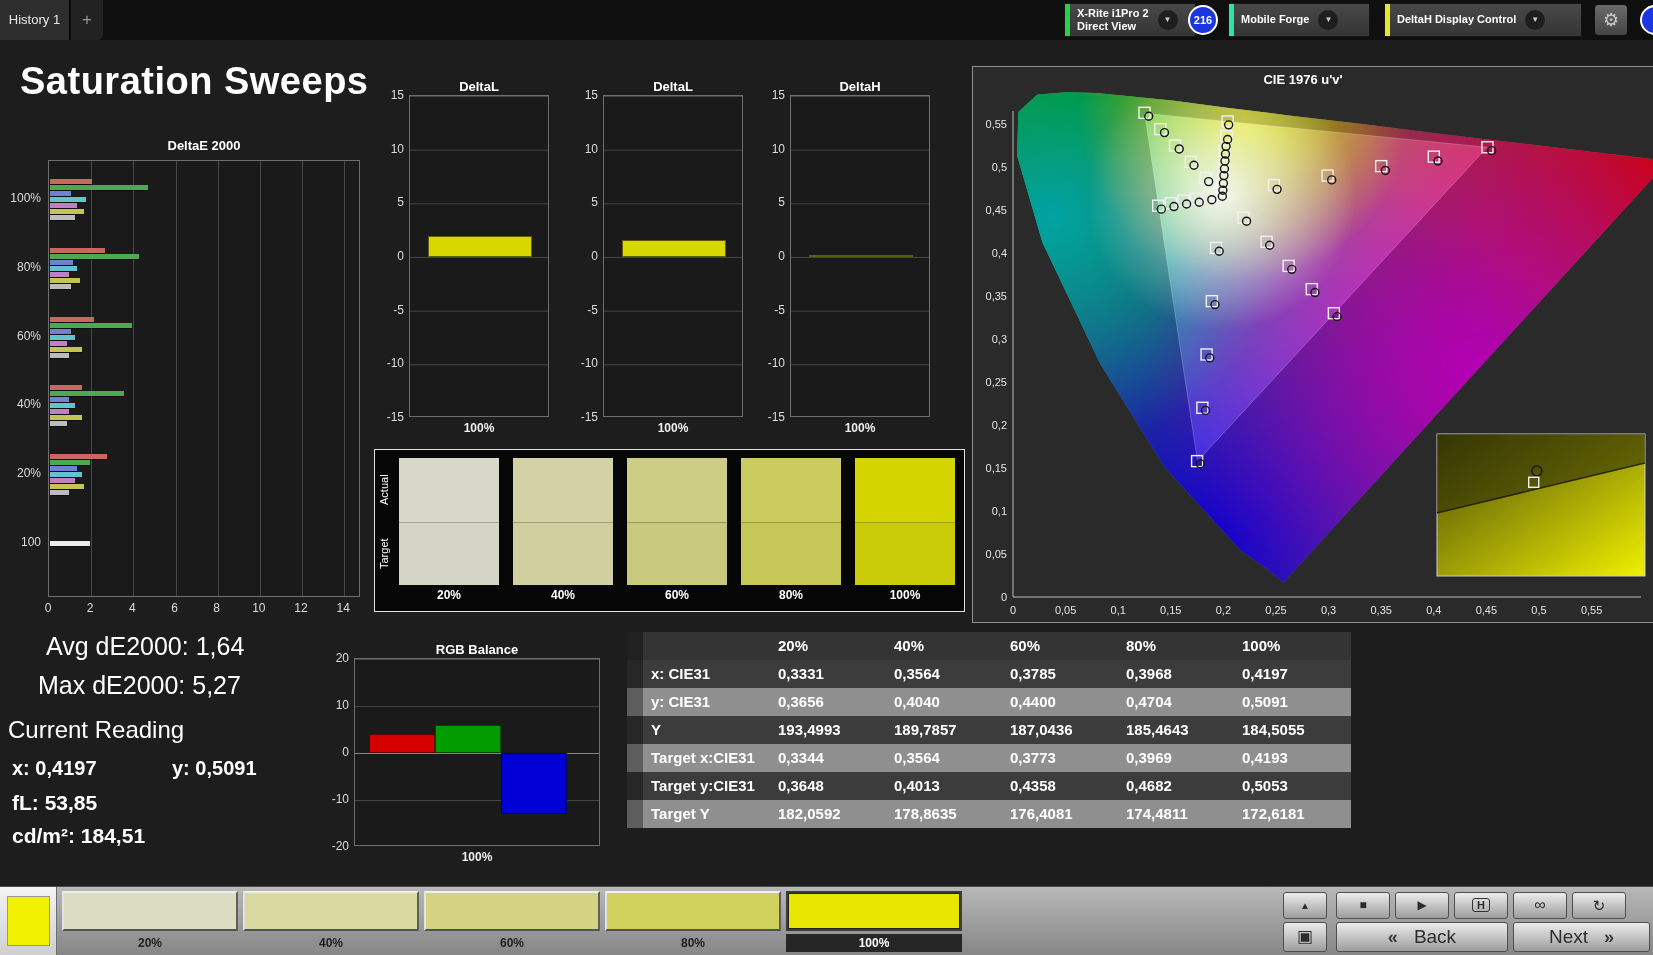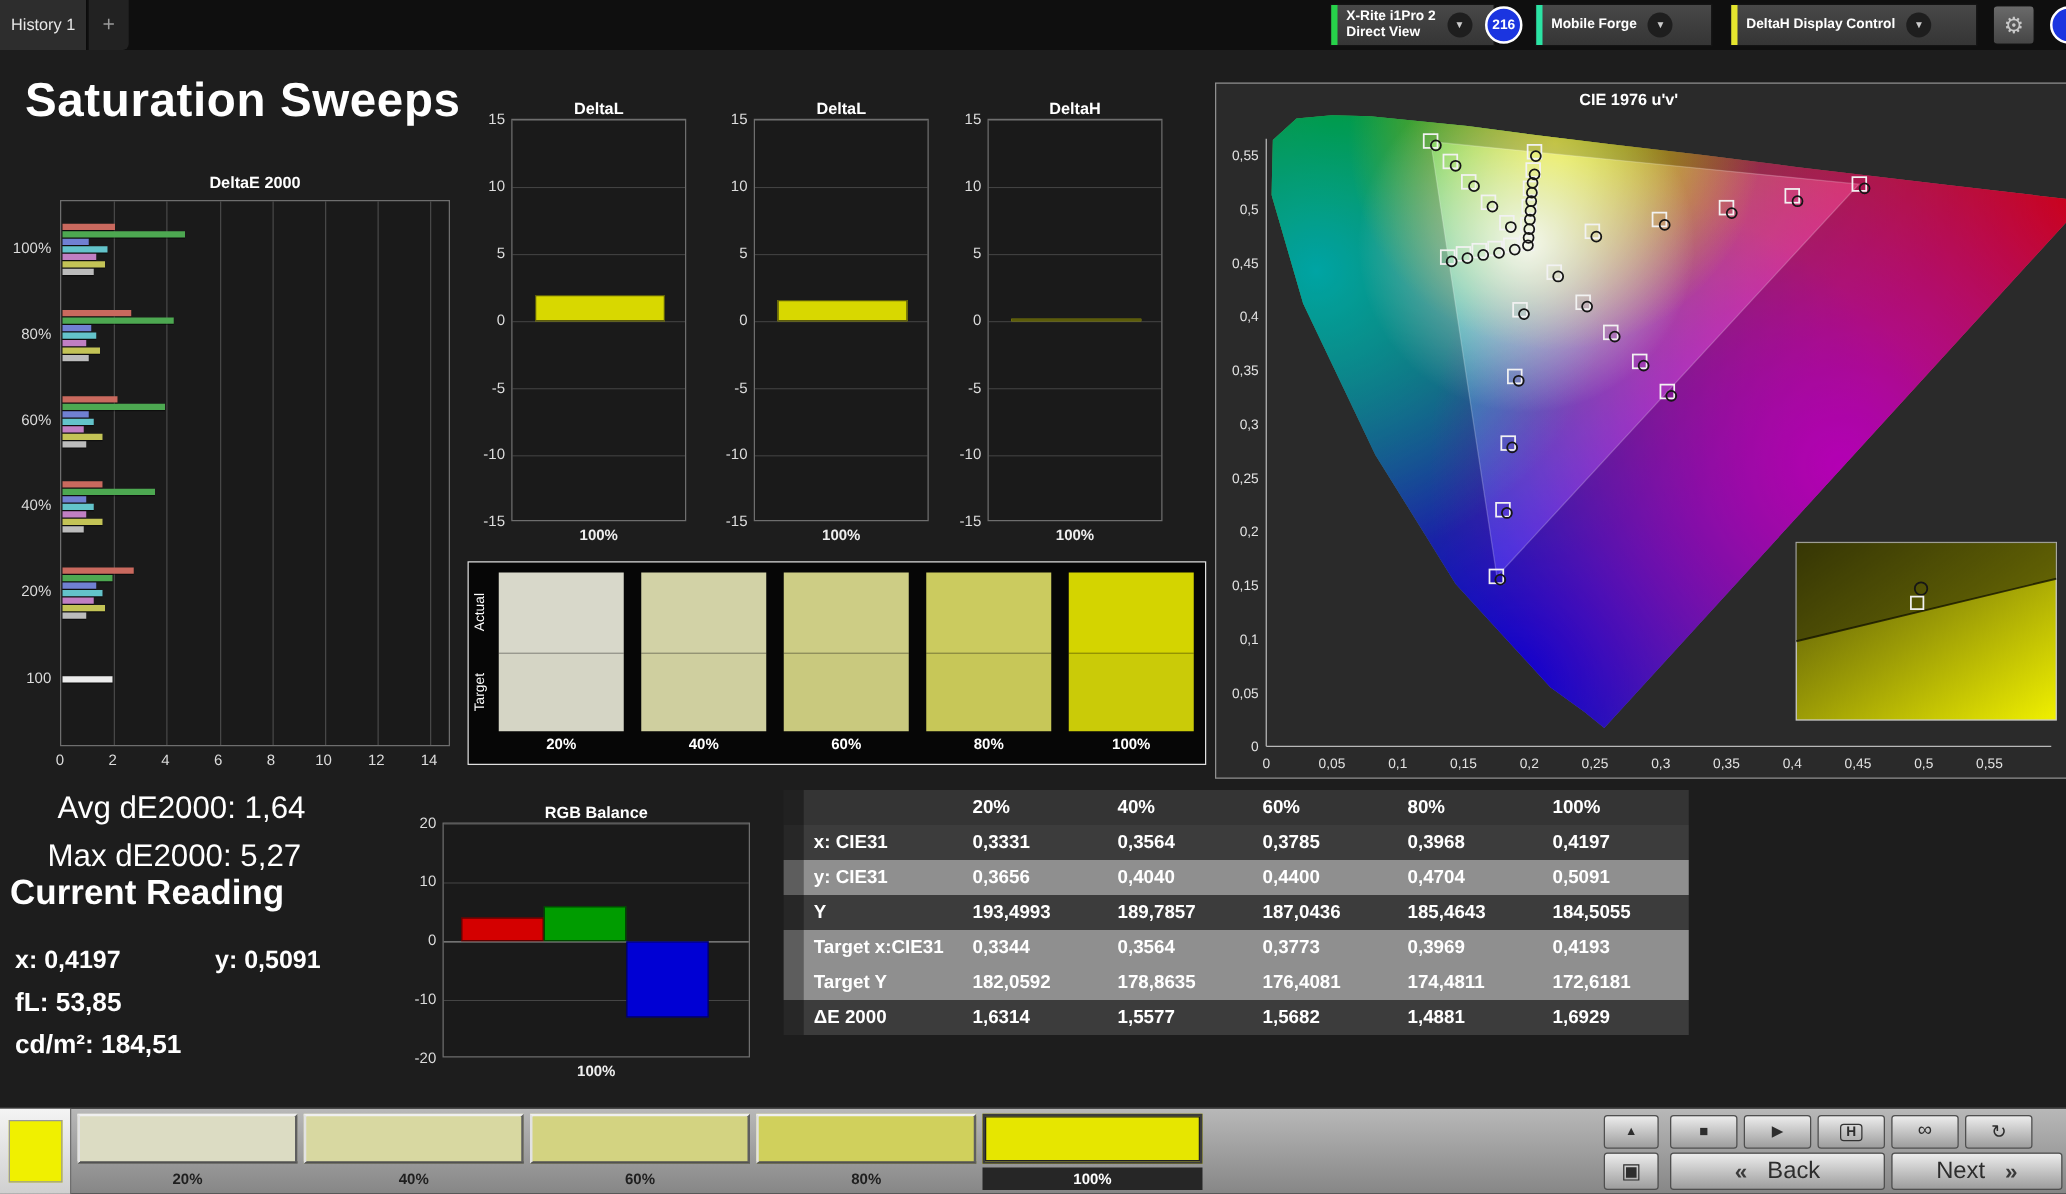--- a/index.html
+++ b/index.html
@@ -74,21 +74,21 @@
   .cie-tick{fill:#e3e3e3;font-size:11px}
   .cie-tick.mid{text-anchor:middle}
   .cie-tick.end{text-anchor:end}
   .tgt-sq{fill:none;stroke:#f2f2f2;stroke-width:1.4}
   .meas-c{fill:none;stroke:#161616;stroke-width:1.4}
 
   
   .stat{position:absolute;color:#fff}
   #stat-avg{left:46px;top:632px;font-size:25px}
   #stat-max{left:38px;top:671px;font-size:25px}
-  #cr-title{left:8px;top:698px;font-size:28px;font-weight:bold}
+  #cr-title{left:8px;top:716px;font-size:24px;font-weight:normal}
   #cr-x{left:12px;top:757px;font-size:20px;font-weight:600}
   #cr-y{left:172px;top:757px;font-size:20px;font-weight:600}
   #cr-fl{left:12px;top:791px;font-size:21px;font-weight:600}
   #cr-cd{left:12px;top:824px;font-size:21px;font-weight:600}
 
   
   #datatable{position:absolute;left:627px;top:632px;width:724px}
   .trow{display:grid;grid-template-columns:16px 127px repeat(5,116px);height:28px;line-height:28px;font-size:15px;font-weight:bold;color:#fff}
   .trow.header{background:#343434}
   .trow.dark{background:#3c3c3c}
@@ -532,37 +532,37 @@
     </div>
     <div class="trow light">
       <div class="tcell tgut"></div>
       <div class="tcell">Target x:CIE31</div>
       <div class="tcell">0,3344</div>
       <div class="tcell">0,3564</div>
       <div class="tcell">0,3773</div>
       <div class="tcell">0,3969</div>
       <div class="tcell">0,4193</div>
     </div>
+    <div class="trow dark">
+      <div class="tcell tgut"></div>
+      <div class="tcell">Target y:CIE31</div>
+      <div class="tcell">0,3648</div>
+      <div class="tcell">0,4013</div>
+      <div class="tcell">0,4358</div>
+      <div class="tcell">0,4682</div>
+      <div class="tcell">0,5053</div>
+    </div>
     <div class="trow light">
       <div class="tcell tgut"></div>
       <div class="tcell">Target Y</div>
       <div class="tcell">182,0592</div>
       <div class="tcell">178,8635</div>
       <div class="tcell">176,4081</div>
       <div class="tcell">174,4811</div>
       <div class="tcell">172,6181</div>
-    </div>
-    <div class="trow dark">
-      <div class="tcell tgut"></div>
-      <div class="tcell">ΔE 2000</div>
-      <div class="tcell">1,6314</div>
-      <div class="tcell">1,5577</div>
-      <div class="tcell">1,5682</div>
-      <div class="tcell">1,4881</div>
-      <div class="tcell">1,6929</div>
     </div>
   </section>
 
 <footer id="footer">
   <div id="patch-panel">
     <div id="patch" style="background: rgb(240, 240, 0);"></div>
   </div>
   <div id="swatch-strip" style="position:absolute;left:0;top:0;width:1000px;height:69px">
       <div class="fswatch" style="left: 62px; background: rgb(220, 220, 195);"></div>
       <div class="fswatch-label" style="left: 62px;">20%</div>

